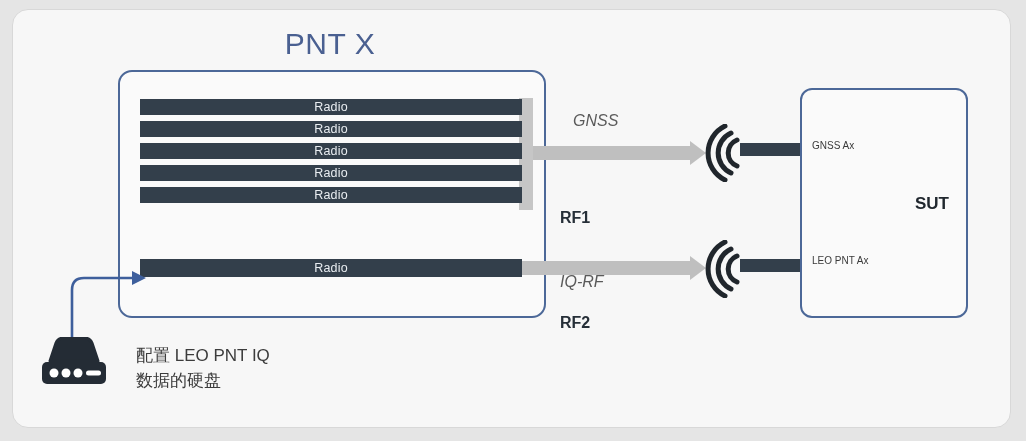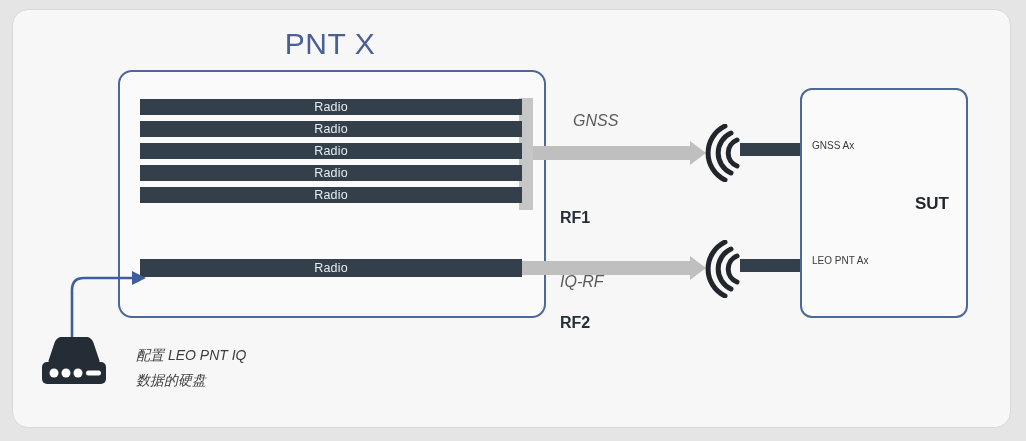--- a/index.html
+++ b/index.html
@@ -186,22 +186,21 @@
     position: absolute;
     left: 38px;
     top: 337px;
     width: 72px;
     height: 52px;
   }
   .hdd-caption {
     position: absolute;
     left: 136px;
     top: 343px;
-    font-style: italic;
-    font-size: 14px;
+    font-size: 17px;
     line-height: 25px;
     color: #3c3c3c;
     white-space: pre-line;
   }
 
   
   .connector {
     position: absolute;
     left: 60px;
     top: 250px;

